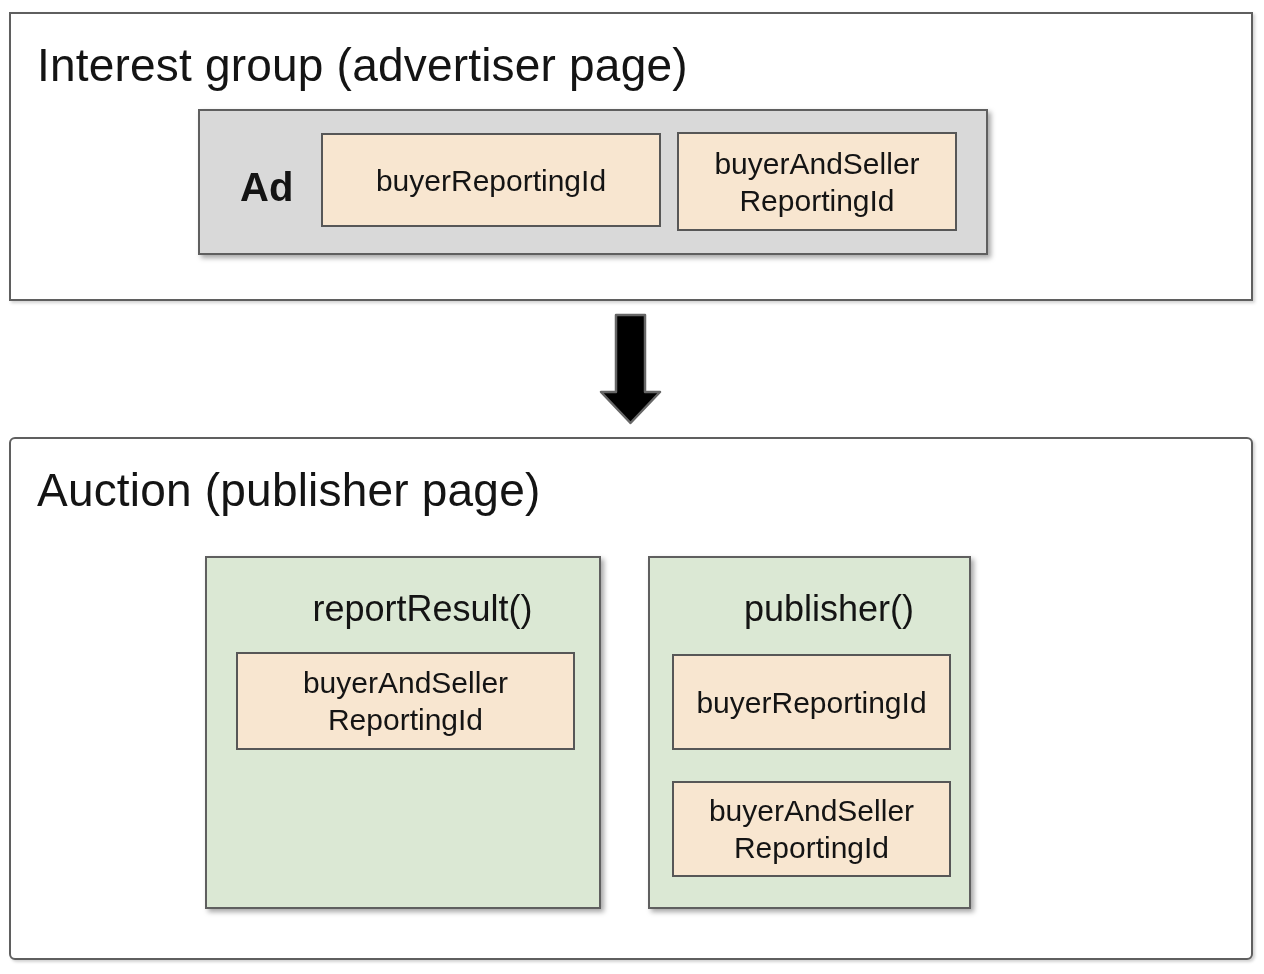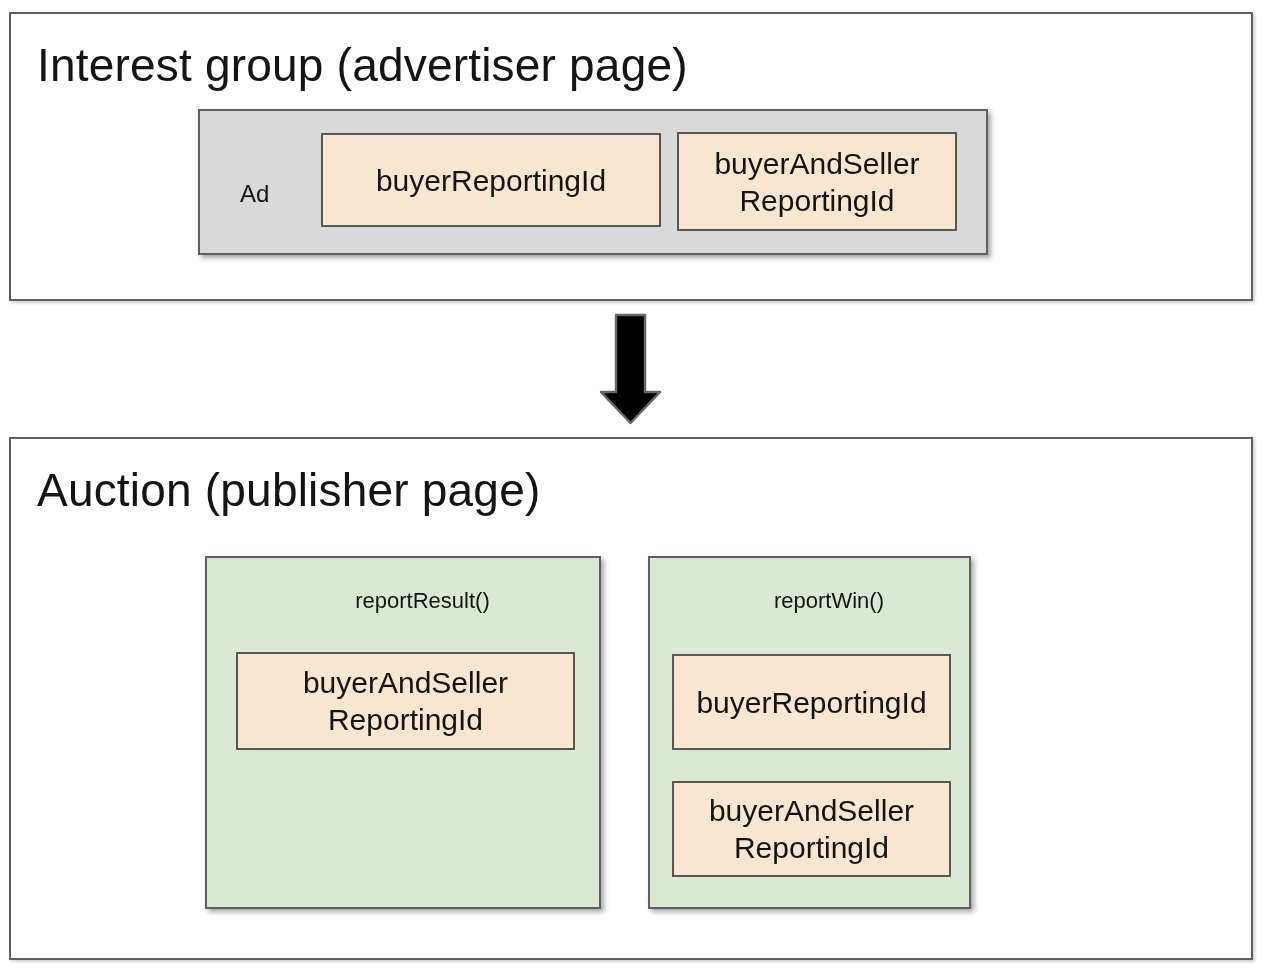--- a/index.html
+++ b/index.html
@@ -15,46 +15,46 @@
     background: #ffffff;
     overflow: hidden;
   }
   .panel {
     position: absolute;
     background: #ffffff;
     border: 2px solid #5f5f5f;
     box-shadow: 2px 2px 3px rgba(0,0,0,0.18);
   }
   #panel-top    { left: 9px;  top: 12px;  width: 1244px; height: 289px; }
-  #panel-bottom { left: 9px;  top: 437px; width: 1244px; height: 523px; }
+  #panel-bottom { left: 9px;  top: 437px; width: 1244px; height: 523px; border-radius: 6px; }
   .panel-title {
     position: absolute;
     left: 26px;
     top: 24px;
     font-size: 46px;
     letter-spacing: 0.2px;
     white-space: nowrap;
   }
   
   .ad-box {
     position: absolute;
     left: 187px; top: 95px;
     width: 790px; height: 146px;
     background: #d9d9d9;
     border: 2px solid #5f5f5f;
     box-shadow: 3px 3px 5px rgba(0,0,0,0.35);
   }
   .ad-label {
     position: absolute;
-    left: 40px; top: 12px;
+    left: 40px; top: 5px;
     height: 100%;
     display: flex;
     align-items: center;
-    font-weight: normal;
-    font-size: 24px;
+    font-weight: bold;
+    font-size: 40px;
   }
   
   .chip {
     position: absolute;
     background: #f8e6d0;
     border: 2px solid #575757;
     display: flex;
     align-items: center;
     justify-content: center;
     text-align: center;
@@ -78,21 +78,21 @@
     border: 2px solid #5f5f5f;
     box-shadow: 3px 3px 5px rgba(0,0,0,0.35);
   }
   .fn-left  { left: 194px; top: 117px; width: 396px; height: 353px; }
   .fn-right { left: 637px; top: 117px; width: 323px; height: 353px; }
   .fn-title {
     position: absolute;
     left: 0; top: 30px;
     width: 100%;
     text-align: center;
-    font-size: 22px;
+    font-size: 36px;
     white-space: nowrap;
     padding-left: 39px;
   }
   .chip-result   { left: 29px; top: 94px;  width: 339px; height: 98px; }
   .chip-win-a    { left: 22px; top: 96px;  width: 279px; height: 96px; }
   .chip-win-b    { left: 22px; top: 223px; width: 279px; height: 96px; }
 </style>
 </head>
 <body>
 
@@ -124,21 +124,21 @@
 
     <div class="fn-box fn-left">
       <div class="fn-title">reportResult()</div>
       <div class="chip chip-result">
         <span class="chip-label">buyerAndSeller
 ReportingId</span>
       </div>
     </div>
 
     <div class="fn-box fn-right">
-      <div class="fn-title">reportWin()</div>
+      <div class="fn-title">publisher()</div>
       <div class="chip chip-win-a">
         <span class="chip-label">buyerReportingId</span>
       </div>
       <div class="chip chip-win-b">
         <span class="chip-label">buyerAndSeller
 ReportingId</span>
       </div>
     </div>
   </section>
 

